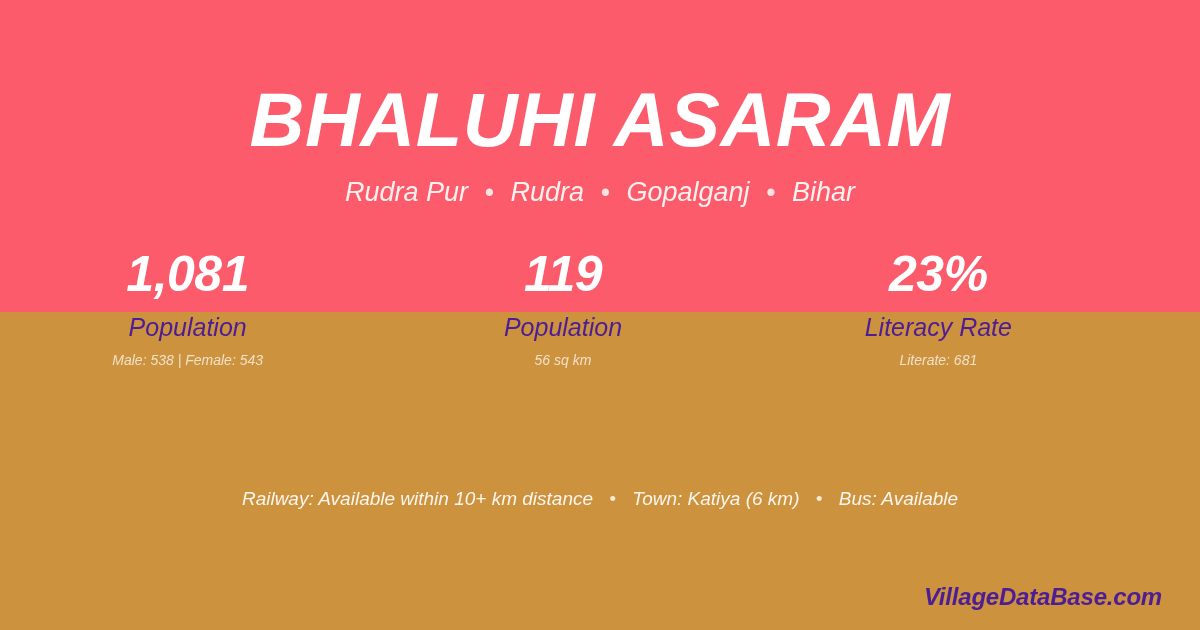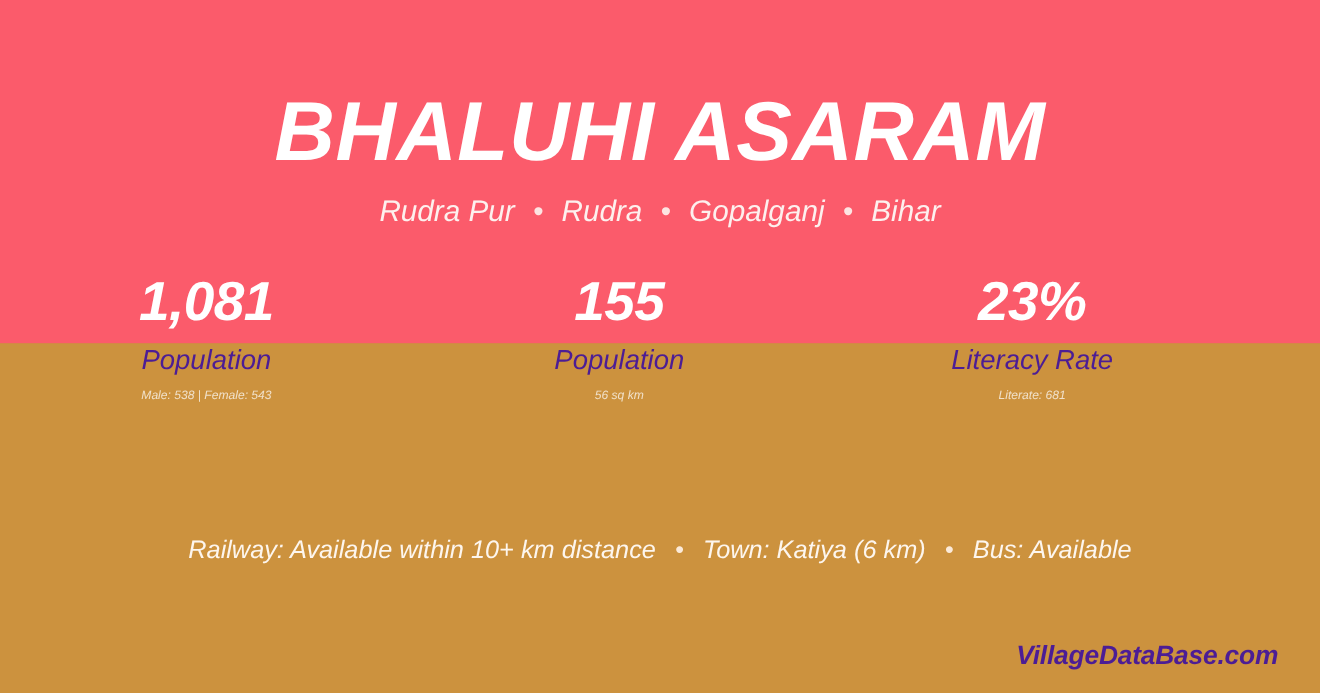--- a/index.html
+++ b/index.html
@@ -101,34 +101,34 @@
   .stat-label {
     margin-top: 7px;
     font-size: 25px;
     line-height: 30px;
     font-weight: 400;
     color: #4c1d95;
   }
 
   .stat-sub {
     margin-top: 8px;
-    font-size: 11px;
+    font-size: 14px;
     line-height: 21px;
     font-weight: 400;
     color: rgba(255,255,255,0.72);
   }
 
   
   #infra {
     position: absolute;
     left: 0;
     top: 484px;
     width: 1200px;
     text-align: center;
-    font-size: 23px;
+    font-size: 19px;
     line-height: 30px;
     color: #fdf6ee;
     font-weight: 400;
     white-space: nowrap;
   }
 
   #infra .sep {
     display: inline-block;
     padding: 0 11px;
     color: #fbead9;
@@ -171,21 +171,21 @@
 
     <div id="stats">
 
       <div class="stat">
         <div class="stat-value">1,081</div>
         <div class="stat-label">Population</div>
         <div class="stat-sub">Male: 538 | Female: 543</div>
       </div>
 
       <div class="stat">
-        <div class="stat-value">155</div>
+        <div class="stat-value">119</div>
         <div class="stat-label">Population</div>
         <div class="stat-sub">56 sq km</div>
       </div>
 
       <div class="stat">
         <div class="stat-value">23%</div>
         <div class="stat-label">Literacy Rate</div>
         <div class="stat-sub">Literate: 681</div>
       </div>
 

